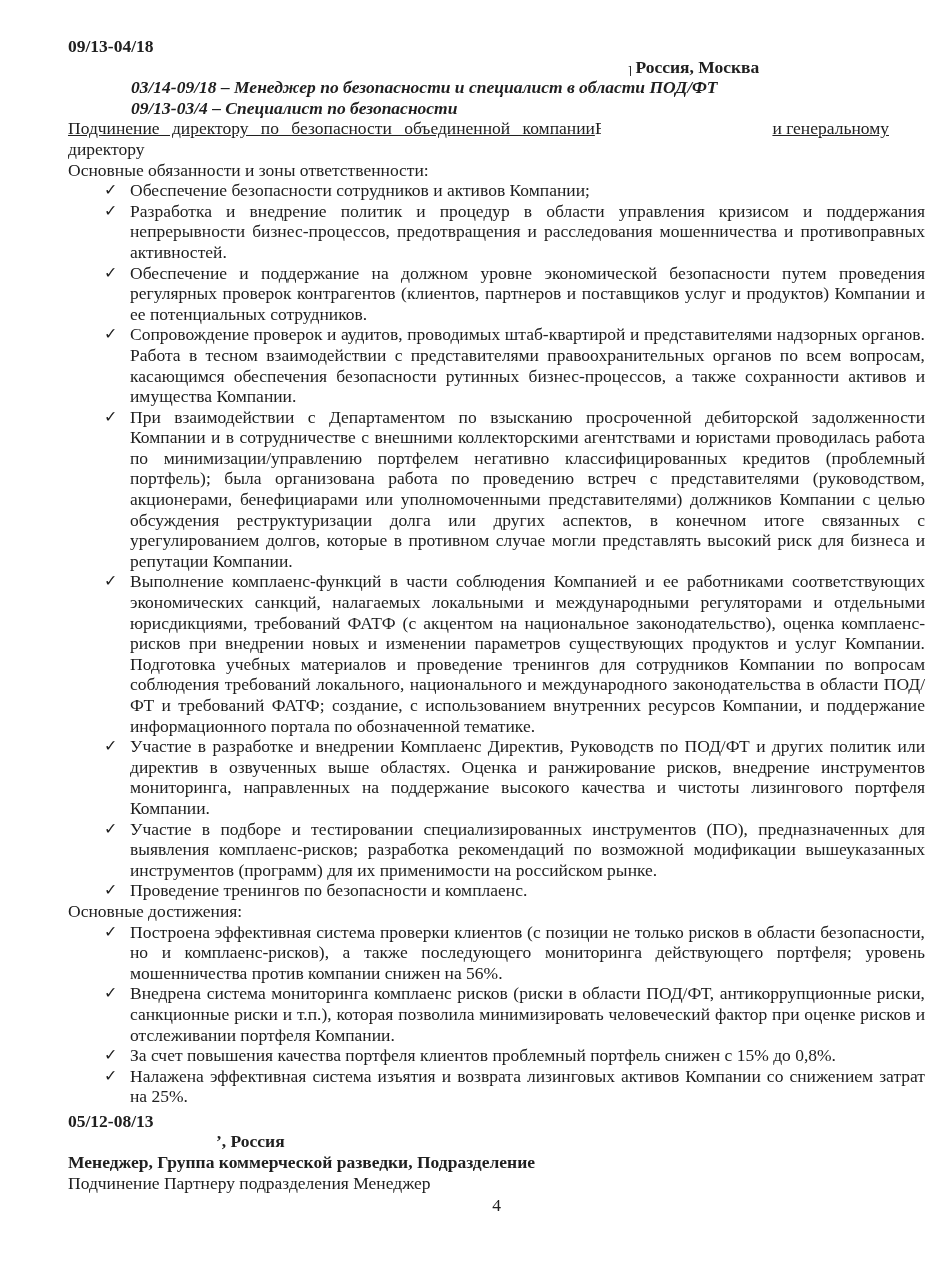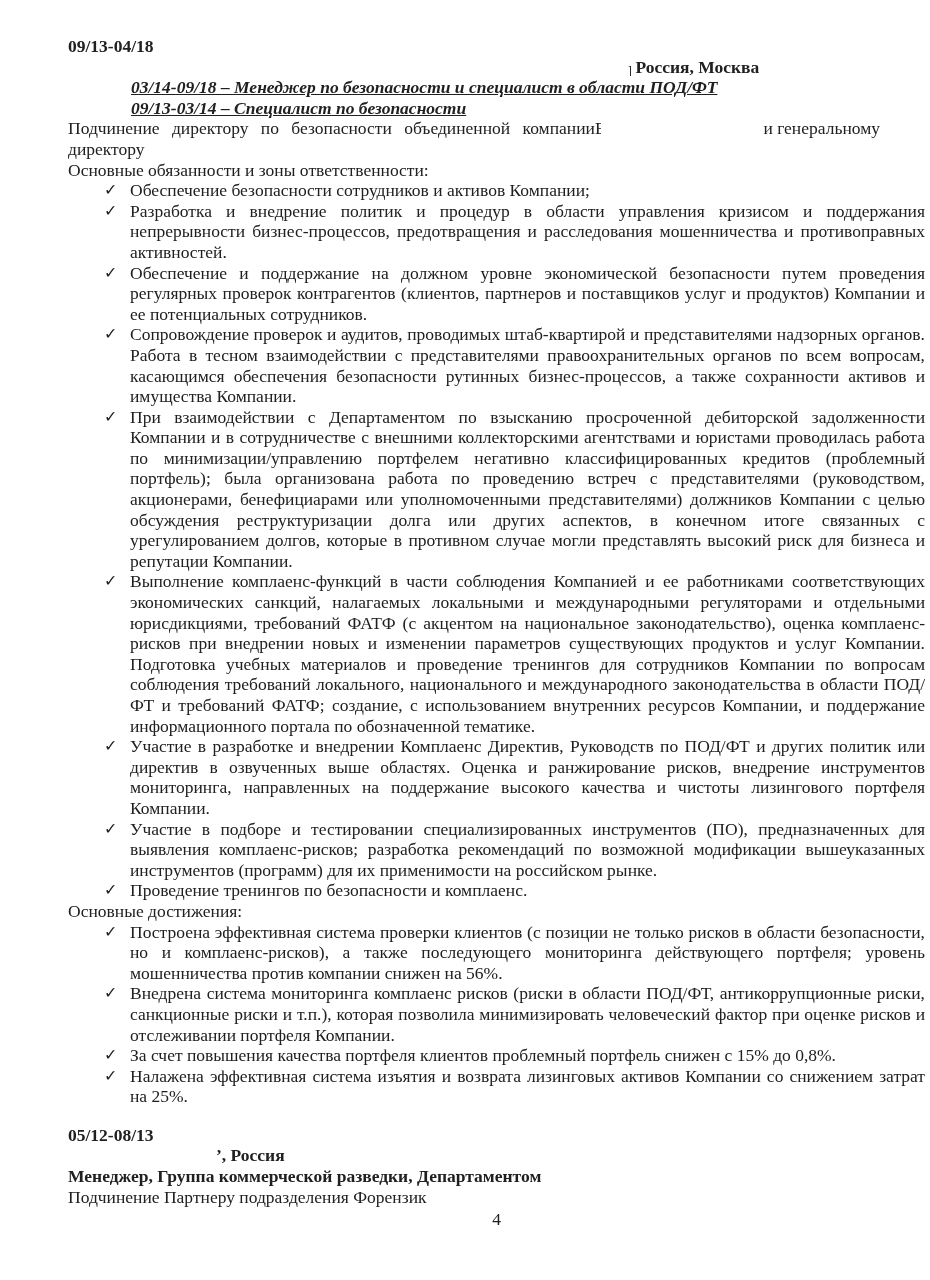--- a/index.html
+++ b/index.html
@@ -14,62 +14,62 @@
   }
   .page { padding: 36px 5px 0 68px; width: 857px; box-sizing: content-box; }
   .dates { font-weight: bold; }
 
   .loc1 { font-weight: bold; padding-left: 560px; white-space: nowrap; }
   .clip { display: inline-block; overflow: hidden; white-space: nowrap; vertical-align: -3px; }
   .clip-i { width: 3px; height: 15px; }
   .clip-e { width: 6px; height: 16px; }
 
   .title { font-weight: bold; }
-  .subrole { font-weight: bold; font-style: italic; padding-left: 63px; text-decoration: underline; }
+  .subrole { font-weight: bold; font-style: italic; padding-left: 63px; }
 
   .rep1 { display: flex; }
-  .rep1 .p1 { word-spacing: 8px; white-space: nowrap; }
+  .rep1 .p1 { word-spacing: 8px; white-space: nowrap; text-decoration: underline; }
   .rep1 .gap { flex: 1; min-width: 20px; }
-  .rep1 .p2 { white-space: nowrap; margin-right: 45px; }
+  .rep1 .p2 { white-space: nowrap; margin-right: 36px; text-decoration: underline; }
 
   .sec-heading { }
 
   ul { list-style: none; margin: 0; padding: 0; }
   li.duty {
     position: relative;
     padding-left: 62px;
     text-align: justify;
     text-align-last: left;
   }
   .check {
     position: absolute; left: 36px; top: 0;
     font-size: 16px;
   }
 
-  .job2 { margin-top: 18px; }
+  .job2 { margin-top: 4px; }
   .loc2 { font-weight: bold; padding-left: 148px; white-space: nowrap; }
 
   .page-number { text-align: center; margin-top: 2px; }
 </style>
 </head>
 <body>
 
 <div class="page">
 
   <section class="job job1">
     <div class="dates">09/13-04/18</div>
 
     <div class="loc1">
       <span class="clip clip-i">І</span>
       <span>Россия, Москва</span>
     </div>
 
 
     <div class="subrole">03/14-09/18 – Менеджер по безопасности и специалист в области ПОД/ФТ</div>
-    <div class="subrole">09/13-03/14 – Специалист по безопасности</div>
+    <div class="subrole">09/13-03/4 – Специалист по безопасности</div>
 
     <div class="reporting">
       <div class="rep1">
         <span class="p1">Подчинение директору по безопасности объединенной компании</span>
         <span class="clip clip-e">Е</span>
         <span class="gap"></span>
         <span class="p2">и генеральному</span>
       </div>
       <div>директору</div>
     </div>
@@ -135,19 +135,19 @@
         <span class="li-text">Налажена эффективная система изъятия и возврата лизинговых активов Компании со снижением затрат на 25%.</span>
       </li>
     </ul>
   </section>
 
   <section class="job job2">
     <div class="dates">05/12-08/13</div>
     <div class="loc2">
       <span>’</span><span>, Россия</span>
     </div>
-    <div class="title">Менеджер, Группа коммерческой разведки, Департаментом</div>
-    <div>Подчинение Партнеру подразделения Форензик</div>
+    <div class="title">Менеджер, Группа коммерческой разведки, Подразделение</div>
+    <div>Подчинение Партнеру подразделения Менеджер</div>
   </section>
 
   <div class="page-number">4</div>
 
 </div>
 
 </body></html>

